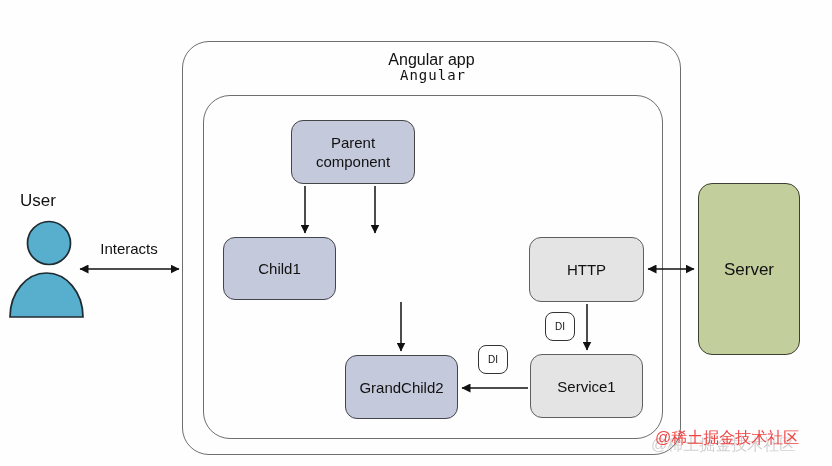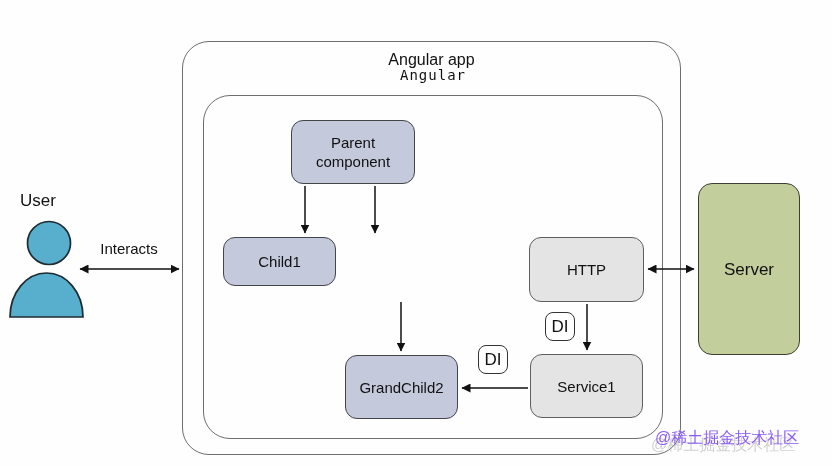--- a/index.html
+++ b/index.html
@@ -42,46 +42,46 @@
     display: flex; align-items: center; justify-content: center;
     text-align: center; font-size: 15px; line-height: 19px;
     border-radius: 12px; box-sizing: border-box;
   }
   .component { background: var(--component-fill, #c5c9dc); border: 1.8px solid var(--component-border, #44444b); }
   .service   { background: var(--service-fill, #e4e4e4);   border: 1.8px solid var(--service-border, #5f5f5f); }
   .server    { background: var(--server-fill, #c2ce9b);    border: 1.8px solid var(--server-border, #3c4032);
                border-radius: 14px; font-size: 17px; }
 
   .parent       { left: 283px; top: 120px; width: 124px; height: 64px; padding: 0 16px; margin-left: 8px; }
-  .child1       { left: 223px; top: 237px; width: 113px; height: 49px; }
+  .child1       { left: 223px; top: 237px; width: 113px; height: 63px; }
   .child2       { left: 344px; top: 237px; width: 114px; height: 63px; }
   .http         { left: 529px; top: 237px; width: 115px; height: 65px; }
   .grandchild2  { left: 345px; top: 355px; width: 113px; height: 64px; text-align: right; }
   .service1     { left: 530px; top: 354px; width: 113px; height: 64px; }
   .server-box   { left: 698px; top: 183px; width: 102px; height: 172px; }
 
   .di-badge {
     position: absolute; z-index: 4;
     width: 30px; height: 29px; box-sizing: border-box;
     background: #fff; border: 1.8px solid #333; border-radius: 8px;
     display: flex; align-items: center; justify-content: center;
-    font-size: 17px;
+    font-size: 10px;
   }
   .di1 { left: 545px; top: 312px; }
   .di2 { left: 478px; top: 345px; }
 
   .watermark-url {
     position: absolute; left: 519px; top: 434px; z-index: 5;
     font-family: "Liberation Mono", monospace; font-size: 14px;
     color: #c5c5c5; letter-spacing: 0.5px;
     text-shadow: 2px 4px 0 rgba(200,200,200,0.35);
   }
   .watermark-community {
     position: absolute; left: 655px; top: 428px; z-index: 5;
-    font-size: 16px; color: #8b5cf6;
+    font-size: 16px; color: #ef4444;
     text-shadow: -4px 7px 0 rgba(165,165,165,0.5);
     white-space: nowrap;
   }
 </style>
 </head>
 <body>
 
 <div class="canvas">
 
   <div class="container outer"></div>

